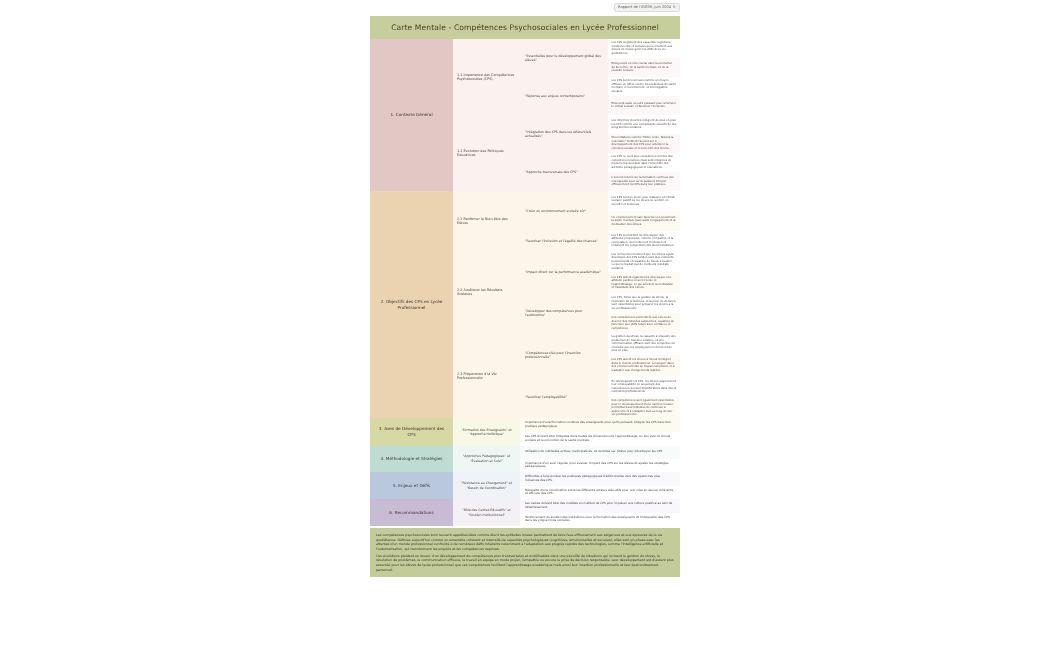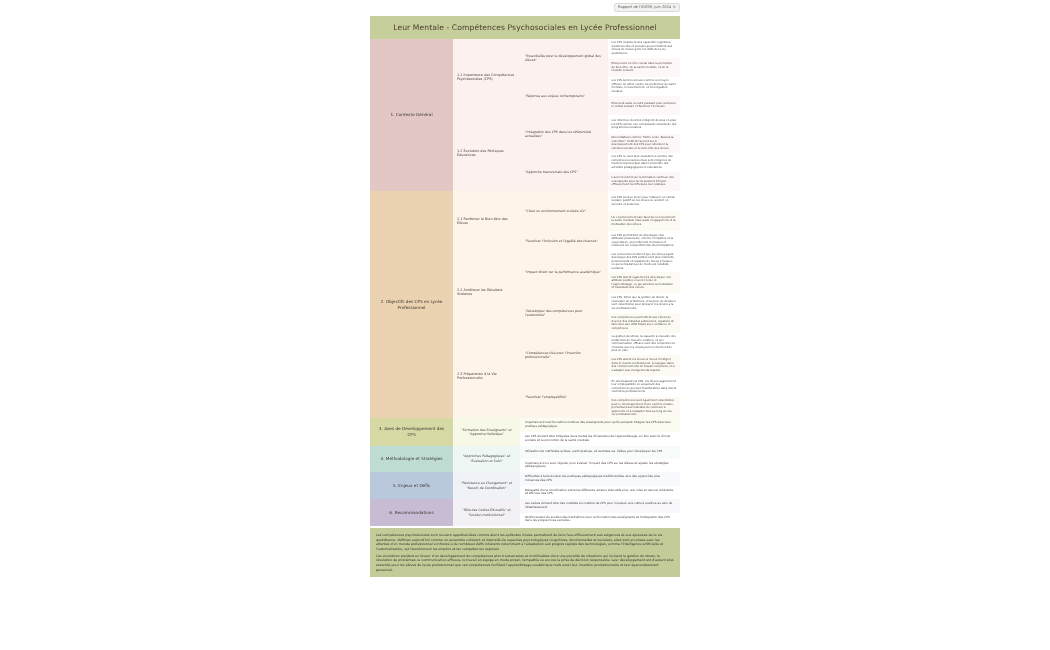--- a/index.html
+++ b/index.html
@@ -61,21 +61,21 @@
 <body>
 
 <div class="doc">
   <div class="badge-row">
     <div class="badge">
       <span>Rapport de l'IGÉSR, juin 2024</span>
       <span class="ext">⧉</span>
     </div>
   </div>
 
-  <div class="titlebar">Leur Mentale - Compétences Psychosociales en Lycée Professionnel</div>
+  <div class="titlebar">Carte Mentale - Compétences Psychosociales en Lycée Professionnel</div>
 
   <div id="mindmap">
       <div class="row">
         <div class="col-section" style="background: rgb(226, 199, 197);">1. Contexte Général</div>
         <div class="col-branches">
           <div class="branch">
             <div class="branch-label" style="background: rgb(251, 241, 239);">1.1 Importance des Compétences Psychosociales (CPS)</div>
             <div class="branch-items">
               <div class="item">
                 <div class="item-label" style="background: rgb(251, 241, 239);">"Essentielles pour le développement global des élèves"</div>

